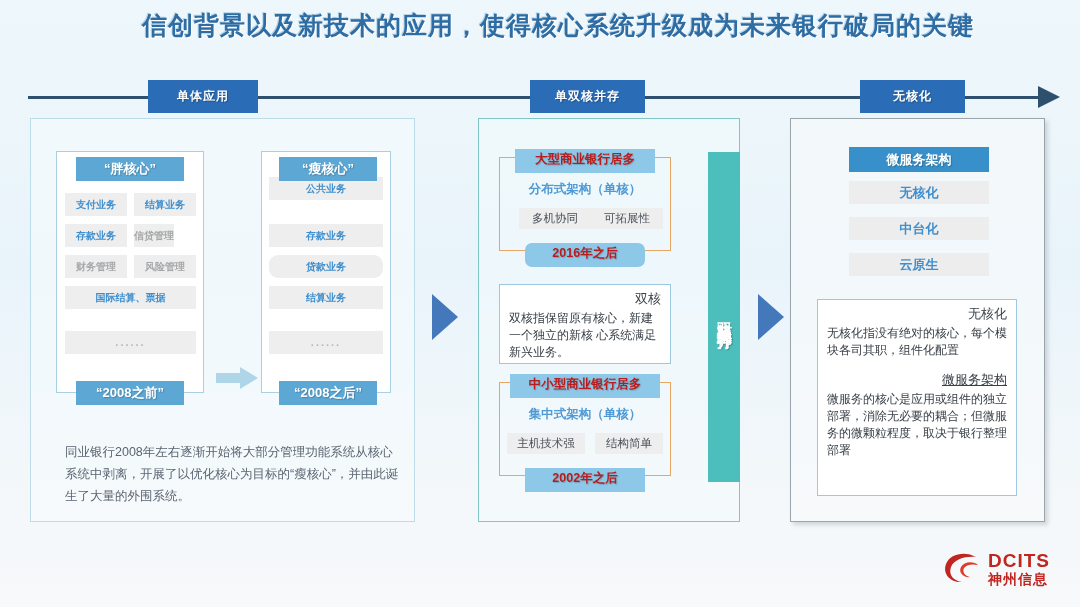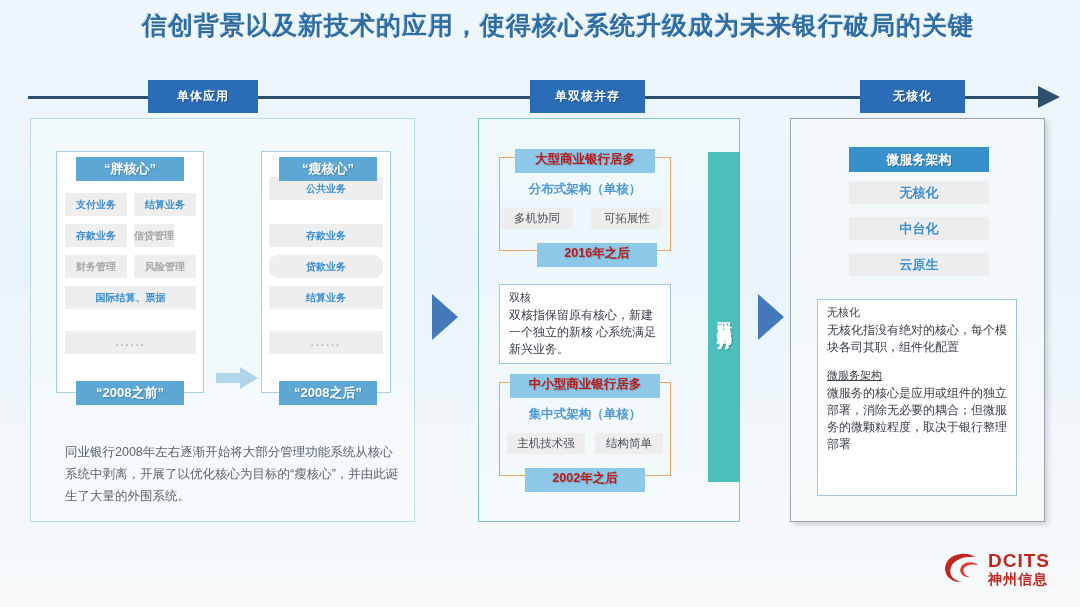--- a/index.html
+++ b/index.html
@@ -129,21 +129,21 @@
     color: #b91c1c;
     font-size: 12.5px;
     font-weight: bold;
     text-align: center;
     height: 24px; line-height: 21px;
     text-shadow: 1px 1px 1px rgba(0,0,0,0.18);
     z-index: 3;
     white-space: nowrap;
   }
   .bc-a { left: 36px;  top: 30px;  width: 140px; }
-  .bc-b { left: 58px;  top: 124px; width: 120px; }
+  .bc-b { left: 46px;  top: 124px; width: 120px; border-radius: 7px; }
   .bc-c { left: 31px;  top: 255px; width: 150px; }
   .bc-d { left: 46px;  top: 349px; width: 120px; }
 
   .sub-arch {
     position: absolute;
     text-align: center;
     font-size: 12.5px;
     font-weight: bold;
     color: #4f9ad6;
     white-space: nowrap;
@@ -153,37 +153,37 @@
 
   .tag {
     position: absolute;
     background: #eeeeee;
     color: #4a5058;
     font-size: 11.5px;
     height: 21px; line-height: 21px;
     text-align: center;
     white-space: nowrap;
   }
-  .tg-1 { left: 22px;  top: 89px;  width: 72px; }
+  .tg-1 { left: 40px;  top: 89px;  width: 72px; }
   .tg-2 { left: 112px; top: 89px;  width: 72px; }
   .tg-3 { left: 28px;  top: 314px; width: 78px; }
   .tg-4 { left: 116px; top: 314px; width: 68px; }
 
   .white-card {
     position: absolute;
     border: 1px solid #9fc8e0;
     background: #ffffff;
     padding: 5px 9px 7px 9px;
   }
   .wc-2 { left: 20px; top: 165px; width: 172px; height: 80px; }
   .wc-3 { left: 26px; top: 180px; width: 200px; height: 197px; }
 
   .wc-title {
-    text-align: left;
-    font-size: 11px;
+    text-align: right;
+    font-size: 13px;
     color: #3a4048;
     margin-bottom: 2px;
     white-space: nowrap;
   }
   .wc-title.ul { text-decoration: underline; }
   .wc-body {
     font-size: 12px;
     line-height: 17px;
     color: #3a4048;
   }

